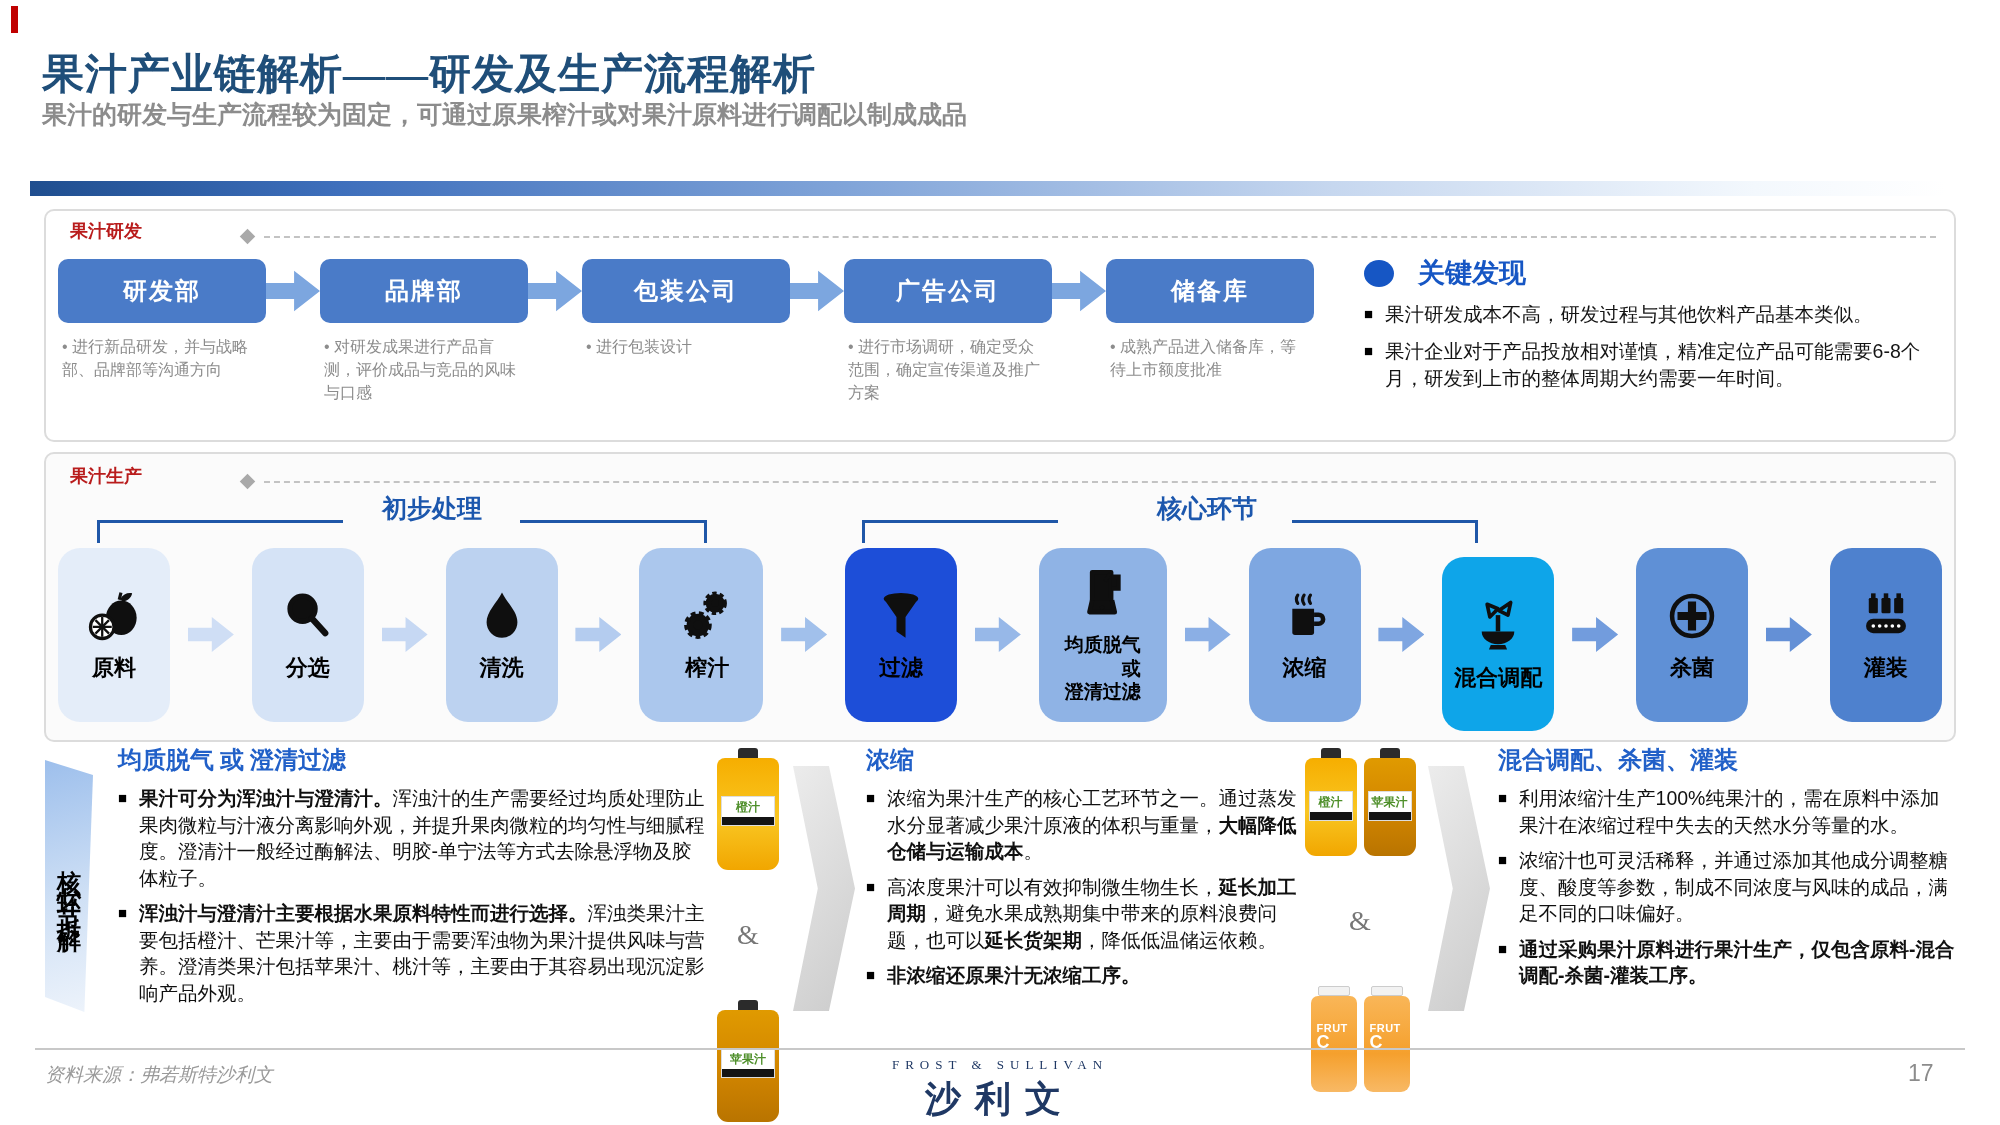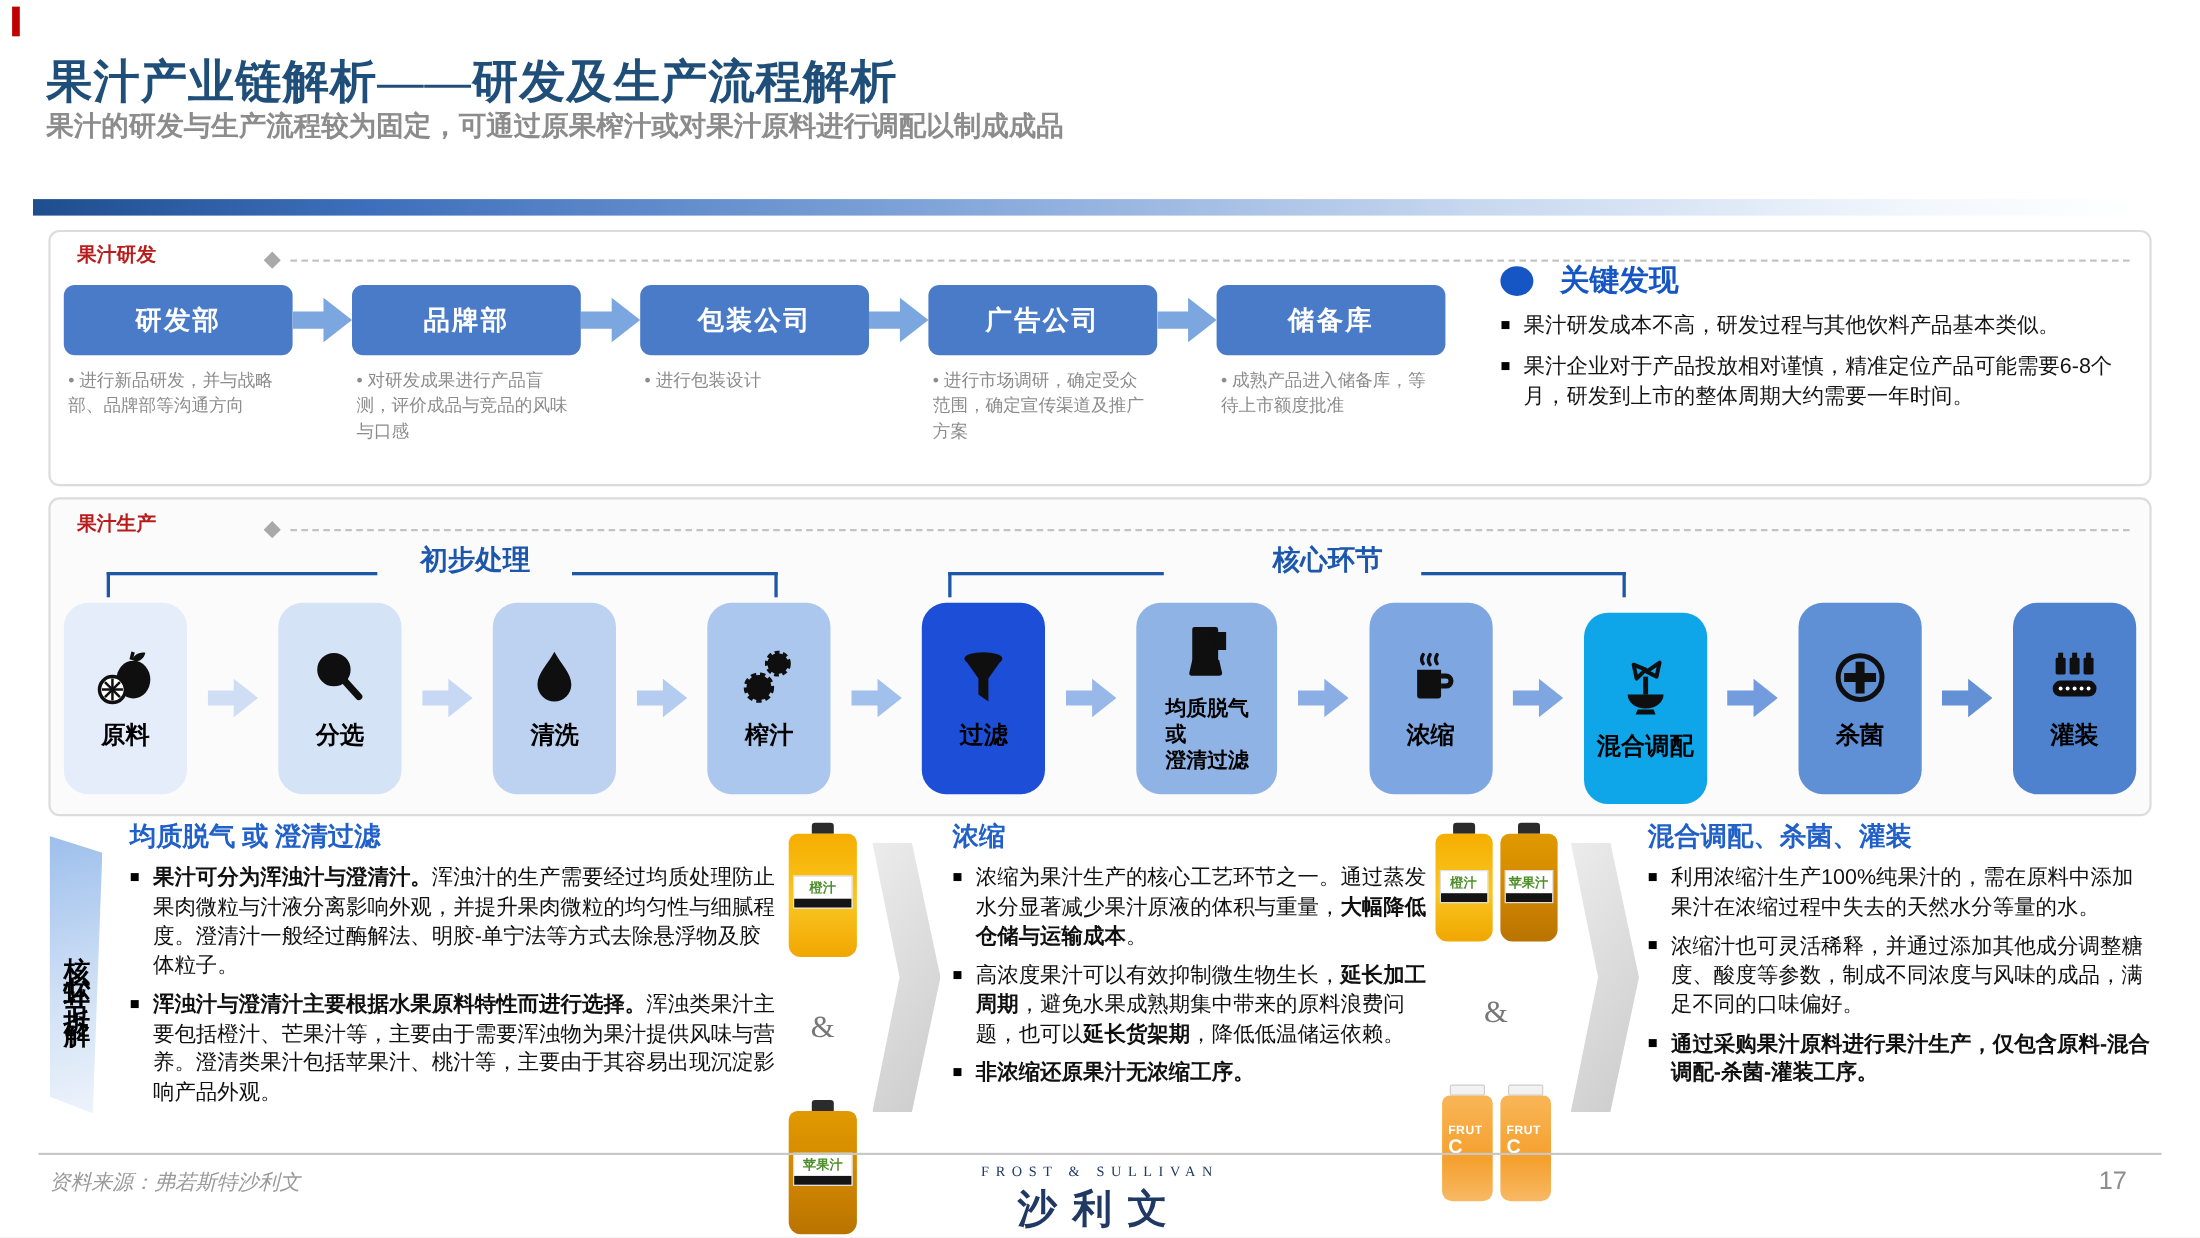--- a/index.html
+++ b/index.html
@@ -28,42 +28,42 @@
   .rd-flow{position:absolute;left:12px;top:48px;width:1280px;display:flex;align-items:center;}
   .rd-box{width:208px;height:64px;flex:none;background:#4A7BC8;border-radius:10px;color:#fff;
           font-weight:bold;font-size:24px;display:flex;align-items:center;justify-content:center;letter-spacing:2px;}
   .barrow{width:54px;height:44px;flex:none;background:#7CA6DF;
           clip-path:polygon(0 32%,52% 32%,52% 4%,100% 50%,52% 96%,52% 68%,0 68%);}
   .rd-descs{position:absolute;left:12px;top:124px;width:1280px;display:flex;align-items:flex-start;}
   .rd-desc{width:208px;flex:none;padding:0 4px;box-sizing:border-box;font-size:16px;color:#8C8C8C;line-height:1.45;}
   .rd-spacer{width:54px;flex:none;}
 
   
-  .kf{position:absolute;left:1318px;top:26px;width:592px;}
+  .kf{position:absolute;left:1318px;top:44px;width:592px;}
   .kf-head{display:flex;align-items:center;gap:24px;}
   .kf-dot{width:30px;height:27px;border-radius:50%;background:#1656C4;}
   .kf-title{font-family:"Liberation Serif",serif;font-weight:bold;font-size:27px;color:#1656C4;}
   .kf-item{display:flex;gap:12px;margin-top:10px;font-size:19.5px;line-height:1.38;color:#141414;}
   .sq{flex:none;font-size:15px;line-height:1.7;color:#000;}
 
   
   .bracket{position:absolute;border-top:3px solid #1F57A8;}
   .tick-l:before{content:'';position:absolute;left:0;top:-3px;height:23px;border-left:3px solid #1F57A8;}
   .tick-r:after{content:'';position:absolute;right:0;top:-3px;height:23px;border-right:3px solid #1F57A8;}
   .bracket-label{position:absolute;font-family:"Liberation Serif",serif;font-weight:bold;
                  font-size:25px;color:#1C57AD;text-align:center;}
 
   
   .prod-flow{position:absolute;left:12px;top:84px;width:1884px;display:flex;align-items:center;justify-content:space-between;}
   .p-box{width:112px;height:174px;flex:none;border-radius:22px;display:flex;flex-direction:column;
          align-items:center;justify-content:center;gap:10px;}
   .p-box.wide{width:128px;}
   .p-icon{width:58px;height:58px;}
   .p-icon svg{width:100%;height:100%;fill:#0f0f0f;}
-  .p-label{font-weight:bold;font-size:22px;color:#000;text-align:left;white-space:pre-line;line-height:1.2;}
+  .p-label{font-weight:bold;font-size:22px;color:#000;text-align:right;white-space:pre-line;line-height:1.2;}
   .p-label.small{font-size:19px;line-height:1.25;}
   .parrow{width:46px;height:38px;flex:none;clip-path:polygon(0 32%,52% 32%,52% 4%,100% 50%,52% 96%,52% 68%,0 68%);}
 
   
   .banner{left:45px;top:760px;width:48px;height:252px;
           background:linear-gradient(165deg,#9DBFEC,#CFE0F5 55%,#EDF3FB);
           clip-path:polygon(0 0,100% 6%,82% 100%,0 94%);
           display:flex;align-items:center;justify-content:center;}
   .banner-text{writing-mode:vertical-rl;text-orientation:upright;font-weight:bold;font-size:24px;
                letter-spacing:12px;color:#000;font-family:"Liberation Serif",serif;}
@@ -207,21 +207,21 @@
           <div class="p-label">分选</div>
         </div>
         <div class="parrow" style="background: rgb(198, 216, 243);"></div>
         <div class="p-box" style="background: rgb(188, 210, 240);">
           <div class="p-icon"><svg viewBox="0 0 64 64">
               <path d="M32 6C38 18 49 27 49 39a17 17 0 0 1-34 0C15 27 26 18 32 6z"></path>
             </svg></div>
           <div class="p-label">清洗</div>
         </div>
         <div class="parrow" style="background: rgb(180, 204, 239);"></div>
-        <div class="p-box" style="background: rgb(171, 199, 237);">
+        <div class="p-box" style="background: rgb(171, 199, 237); padding-left: 12px;">
           <div class="p-icon"><svg viewBox="0 0 64 64" fill="none" stroke="#0f0f0f">
               <circle cx="41" cy="18" r="10.5" stroke-width="5" stroke-dasharray="4.5 3.2"></circle>
               <circle cx="41" cy="18" r="4.2" fill="#0f0f0f" stroke="none"></circle>
               <circle cx="22" cy="42" r="12.5" stroke-width="5.5" stroke-dasharray="5 3.5"></circle>
               <circle cx="22" cy="42" r="5" fill="#0f0f0f" stroke="none"></circle>
             </svg></div>
           <div class="p-label">榨汁</div>
         </div>
         <div class="parrow" style="background: rgb(161, 192, 235);"></div>
         <div class="p-box" style="background: #1d4ed8;">

